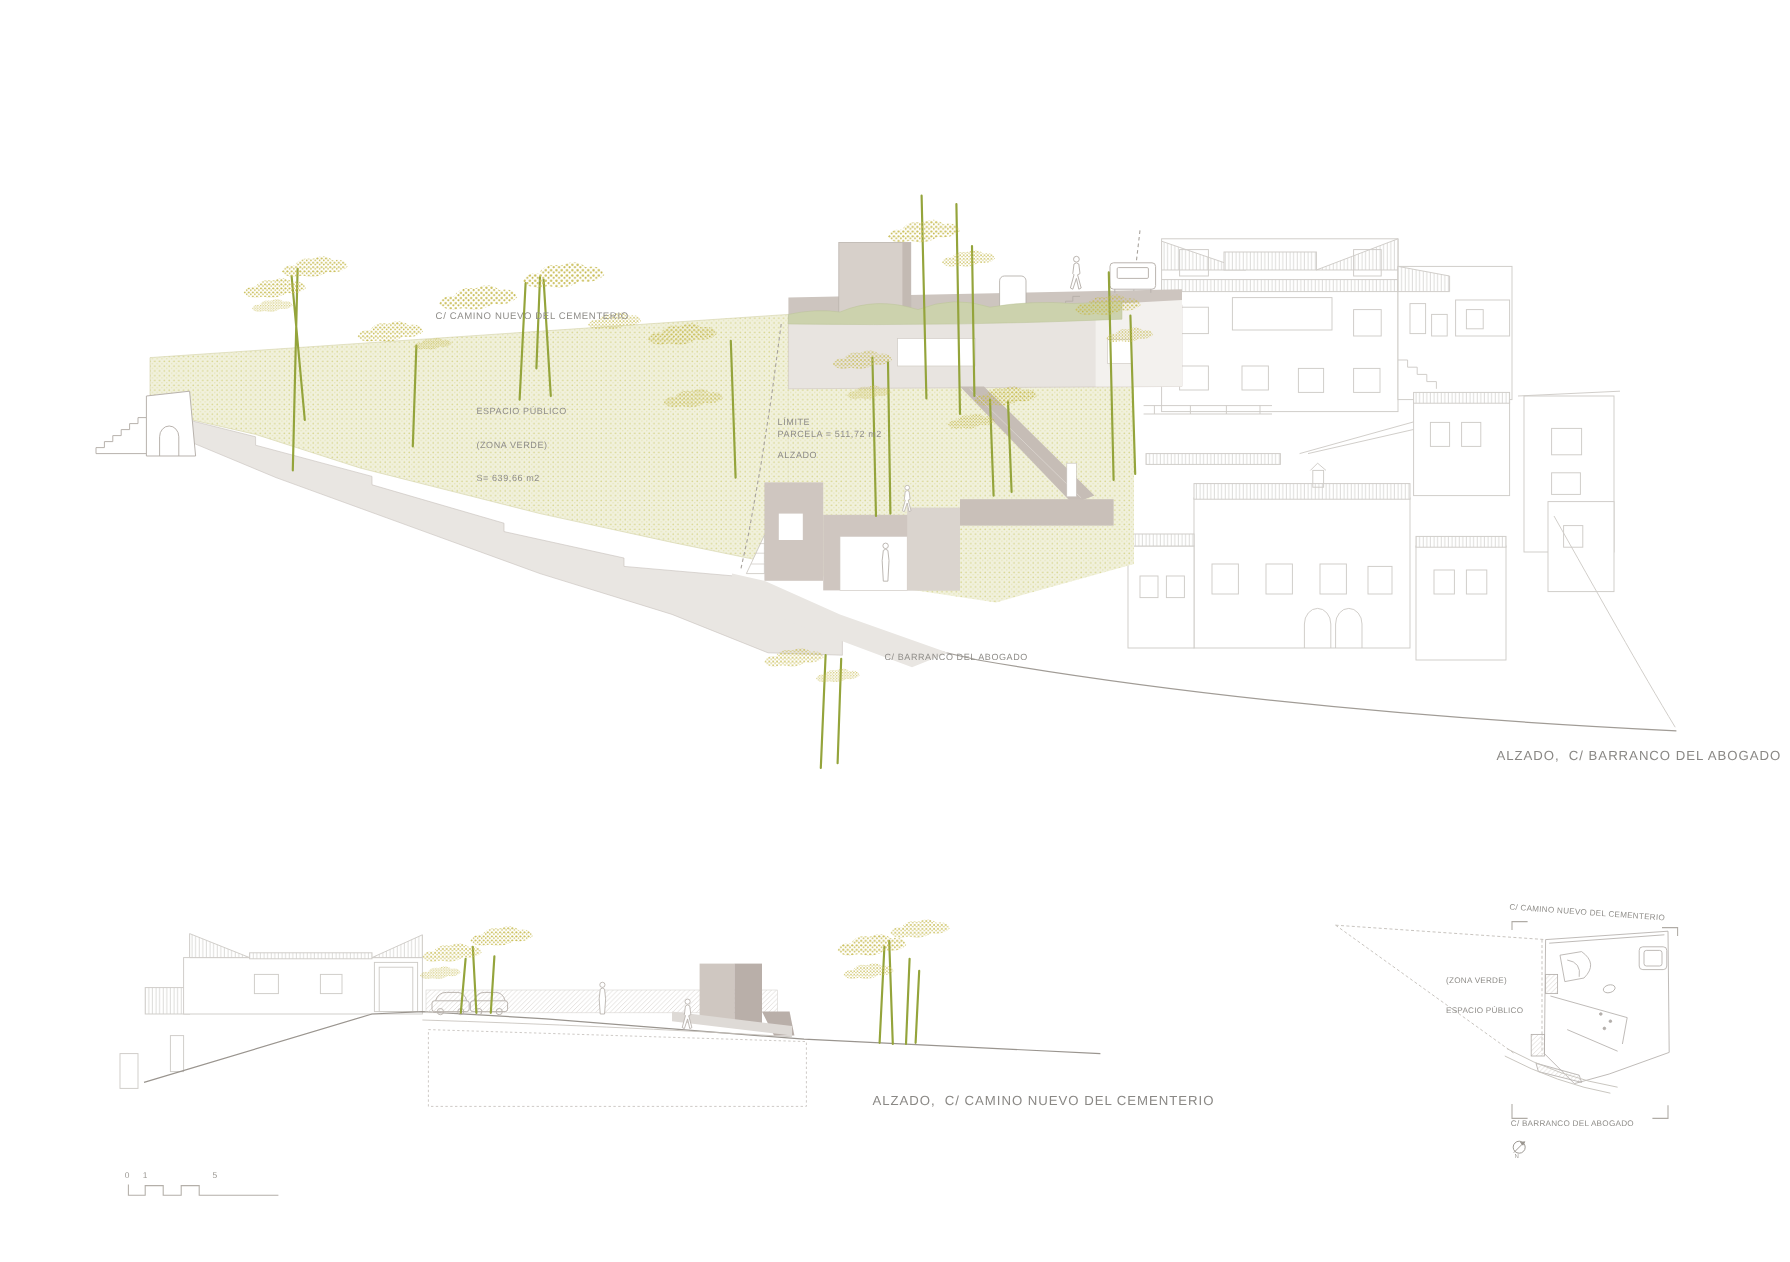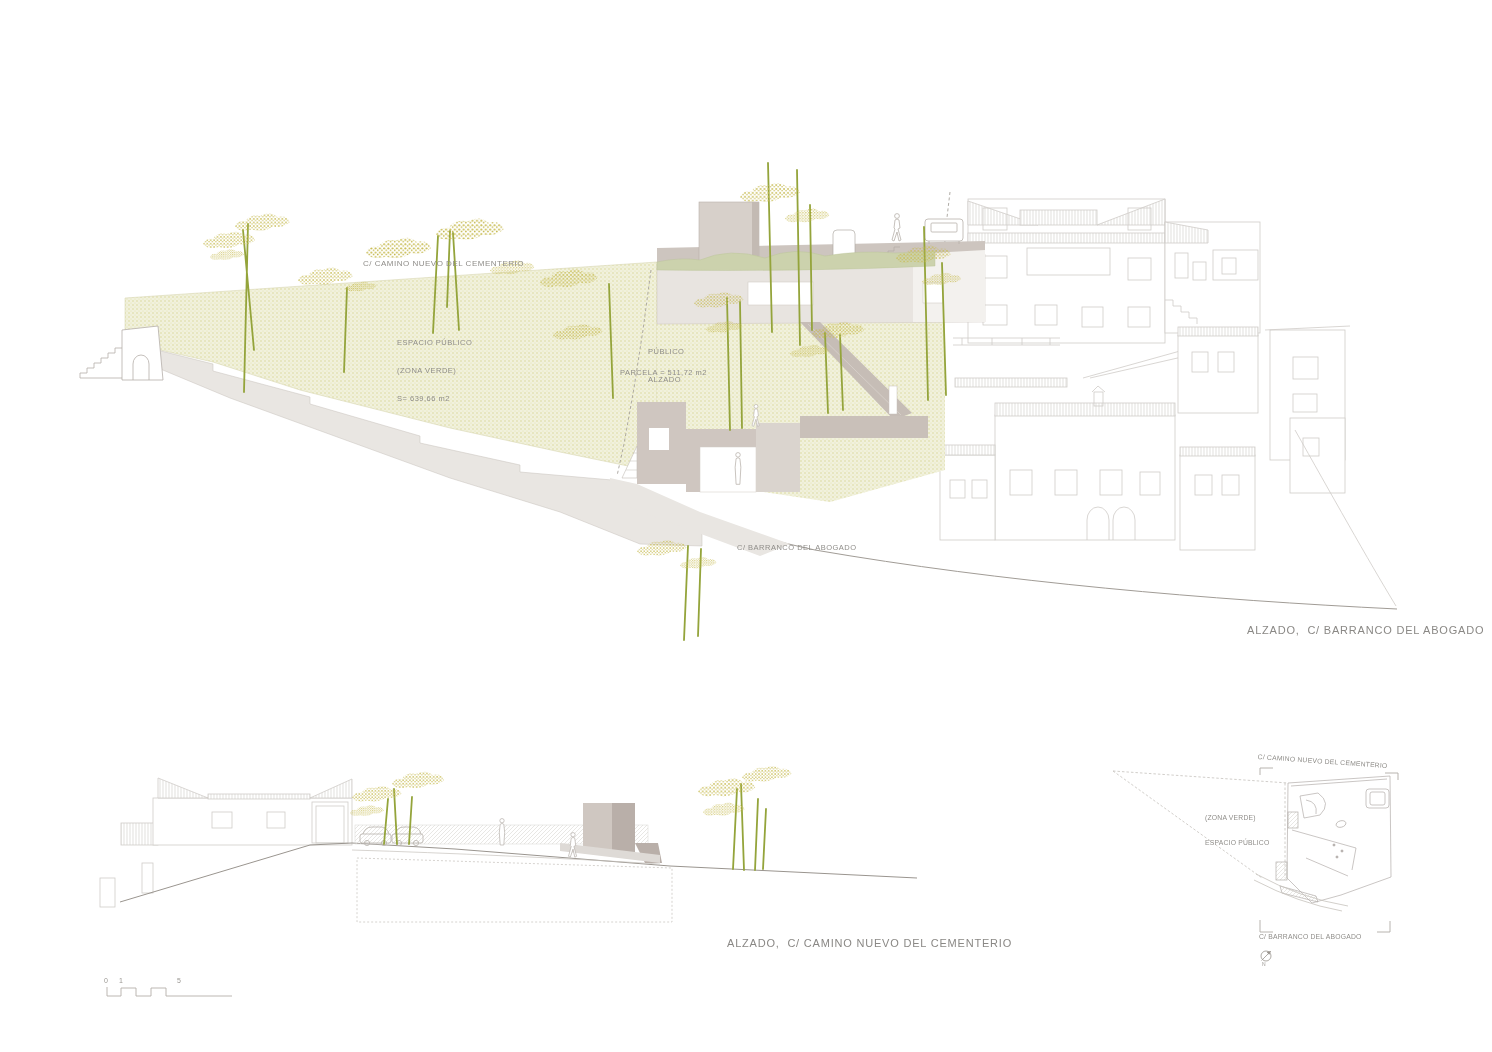--- a/index.html
+++ b/index.html
@@ -305,31 +305,31 @@
 
 <div class="lbl s8" style="left:363px;top:259px;">C/ CAMINO NUEVO DEL CEMENTERIO</div>
 
 <div class="lbl s75" style="left:397px;top:319px;">
   <div>ESPACIO PÚBLICO</div>
   <div>(ZONA VERDE)</div>
   <div>S= 639,66 m2</div>
 </div>
 
 <div class="lbl s75" style="left:648px;top:328px;">
-  <div>PÚBLICO</div>
+  <div>LÍMITE</div>
   <div>ALZADO</div>
 </div>
 
-<div class="lbl s75" style="left:620px;top:357px;margin-top:11px;">PARCELA = 511,72 m2</div>
+<div class="lbl s75" style="left:648px;top:357px;">PARCELA = 511,72 m2</div>
 
 <div class="lbl s75" style="left:737px;top:543px;">C/ BARRANCO DEL ABOGADO</div>
 
 <div class="lbl title" style="left:1247px;top:624px;">ALZADO,  C/ BARRANCO DEL ABOGADO</div>
 
-<div class="lbl title" style="left:727px;top:937px;">ALZADO,  C/ CAMINO NUEVO DEL CEMENTERIO</div>
+<div class="lbl title" style="left:727px;top:912px;">ALZADO,  C/ CAMINO NUEVO DEL CEMENTERIO</div>
 
 <div class="lbl plan" style="left:1258px;top:753px;transform:rotate(4deg);transform-origin:left top;">C/ CAMINO NUEVO DEL CEMENTERIO</div>
 
 <div class="lbl plan" style="left:1205px;top:797px;">
   <div>(ZONA VERDE)</div>
   <div>ESPACIO PÚBLICO</div>
 </div>
 
 <div class="lbl plan" style="left:1259px;top:933px;">C/ BARRANCO DEL ABOGADO</div>
 

